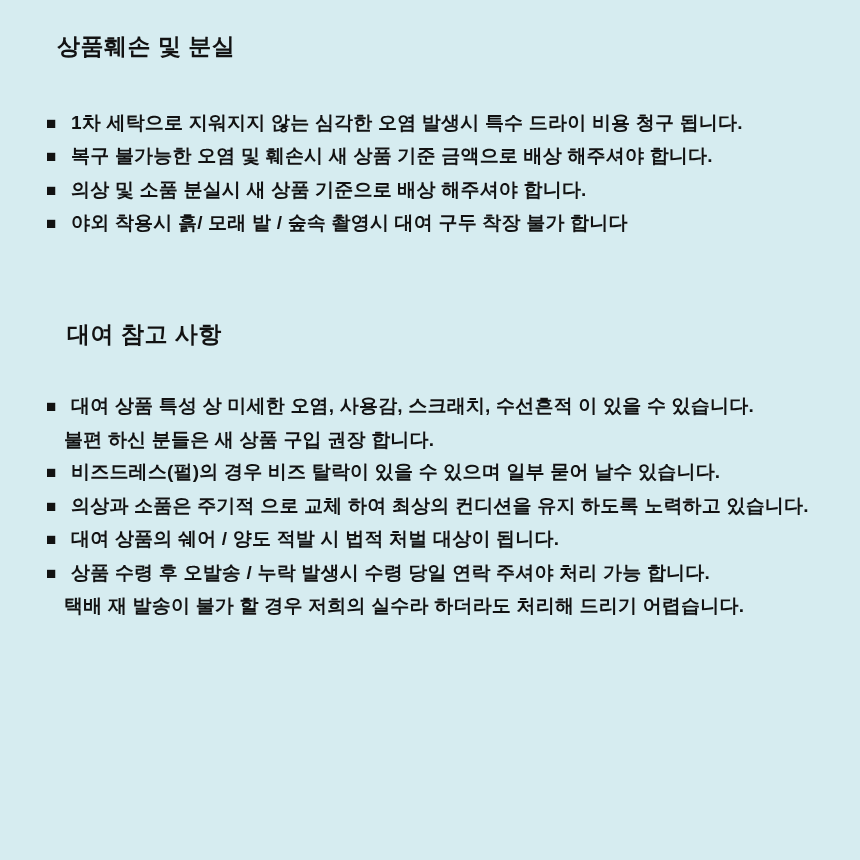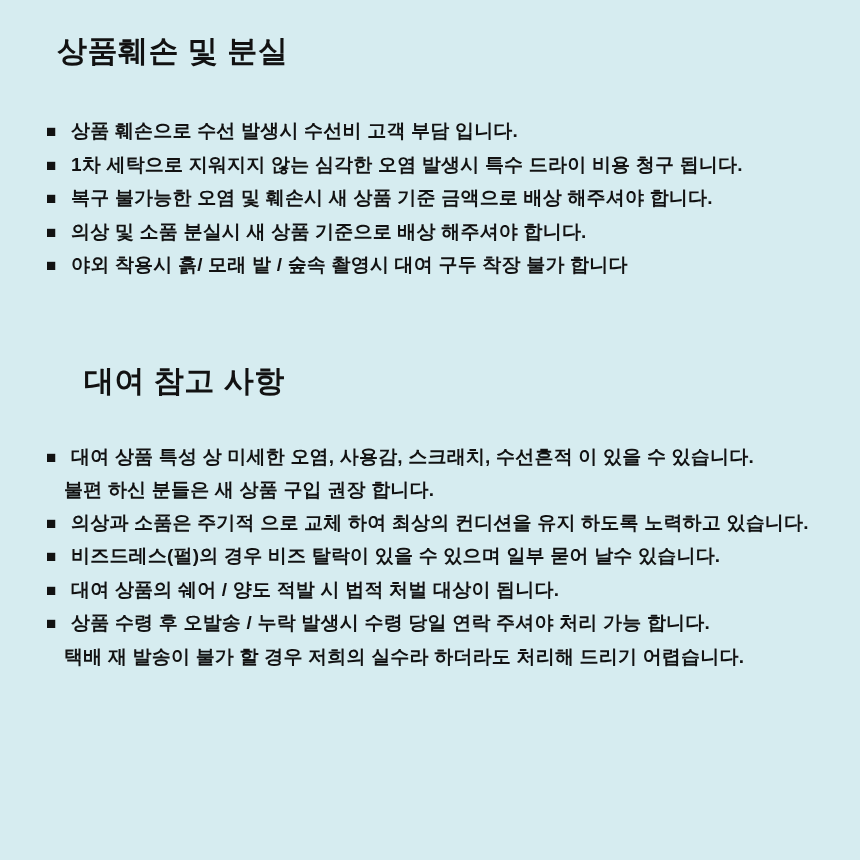--- a/index.html
+++ b/index.html
@@ -7,28 +7,28 @@
     width: 860px;
     height: 860px;
     background: #d6ecf0;
     color: #121212;
     font-family: "Liberation Sans", "DejaVu Sans", sans-serif;
     font-weight: 700;
     overflow: hidden;
   }
   .page { padding-top: 33px; }
   .section-title {
-    font-size: 30px;
+    font-size: 23px;
     font-weight: 800;
     line-height: 1.2;
     margin: 0;
     letter-spacing: 0.5px;
   }
   .t1 { margin-left: 57px; }
-  .t2 { margin-left: 84px; margin-top: 80px; }
+  .t2 { margin-left: 67px; margin-top: 80px; }
   .lines {
     margin-left: 46px;
     margin-right: 20px;
   }
   .s1-lines { margin-top: 46px; }
   .s2-lines { margin-top: 42px; }
   .line {
     font-size: 19px;
     line-height: 32.5px;
     white-space: nowrap;
@@ -43,23 +43,20 @@
 </style>
 </head>
 <body style="background: rgb(214, 236, 240); color: rgb(18, 18, 18);">
 
 <div class="page">
 
   <section>
     <h2 class="section-title t1">상품훼손 및 분실</h2>
     <div class="lines s1-lines">
       <div class="line">
-        <span class="bullet">■</span><span>상품 훼손으로 수선 발생시 수선비 고객 부담 입니다.</span>
-      </div>
-      <div class="line">
         <span class="bullet">■</span><span>1차 세탁으로 지워지지 않는 심각한 오염 발생시 특수 드라이 비용 청구 됩니다.</span>
       </div>
       <div class="line">
         <span class="bullet">■</span><span>복구 불가능한 오염 및 훼손시 새 상품 기준 금액으로 배상 해주셔야 합니다.</span>
       </div>
       <div class="line">
         <span class="bullet">■</span><span>의상 및 소품 분실시 새 상품 기준으로 배상 해주셔야 합니다.</span>
       </div>
       <div class="line">
         <span class="bullet">■</span><span>야외 착용시 흙/ 모래 밭 / 숲속 촬영시 대여 구두 착장 불가 합니다</span>
@@ -70,24 +67,24 @@
   <section>
     <h2 class="section-title t2">대여 참고 사항</h2>
     <div class="lines s2-lines">
       <div class="line">
         <span class="bullet">■</span><span>대여 상품 특성 상 미세한 오염, 사용감, 스크래치, 수선흔적 이 있을 수 있습니다.</span>
       </div>
       <div class="line cont">
         <span>불편 하신 분들은 새 상품 구입 권장 합니다.</span>
       </div>
       <div class="line">
-        <span class="bullet">■</span><span>의상과 소품은 주기적 으로 교체 하여 최상의 컨디션을 유지 하도록 노력하고 있습니다.</span>
+        <span class="bullet">■</span><span>비즈드레스(펄)의 경우 비즈 탈락이 있을 수 있으며 일부 묻어 날수 있습니다.</span>
       </div>
       <div class="line">
-        <span class="bullet">■</span><span>비즈드레스(펄)의 경우 비즈 탈락이 있을 수 있으며 일부 묻어 날수 있습니다.</span>
+        <span class="bullet">■</span><span>의상과 소품은 주기적 으로 교체 하여 최상의 컨디션을 유지 하도록 노력하고 있습니다.</span>
       </div>
       <div class="line">
         <span class="bullet">■</span><span>대여 상품의 쉐어 / 양도 적발 시 법적 처벌 대상이 됩니다.</span>
       </div>
       <div class="line">
         <span class="bullet">■</span><span>상품 수령 후 오발송 / 누락 발생시 수령 당일 연락 주셔야 처리 가능 합니다.</span>
       </div>
       <div class="line cont">
         <span>택배 재 발송이 불가 할 경우 저희의 실수라 하더라도 처리해 드리기 어렵습니다.</span>
       </div>

